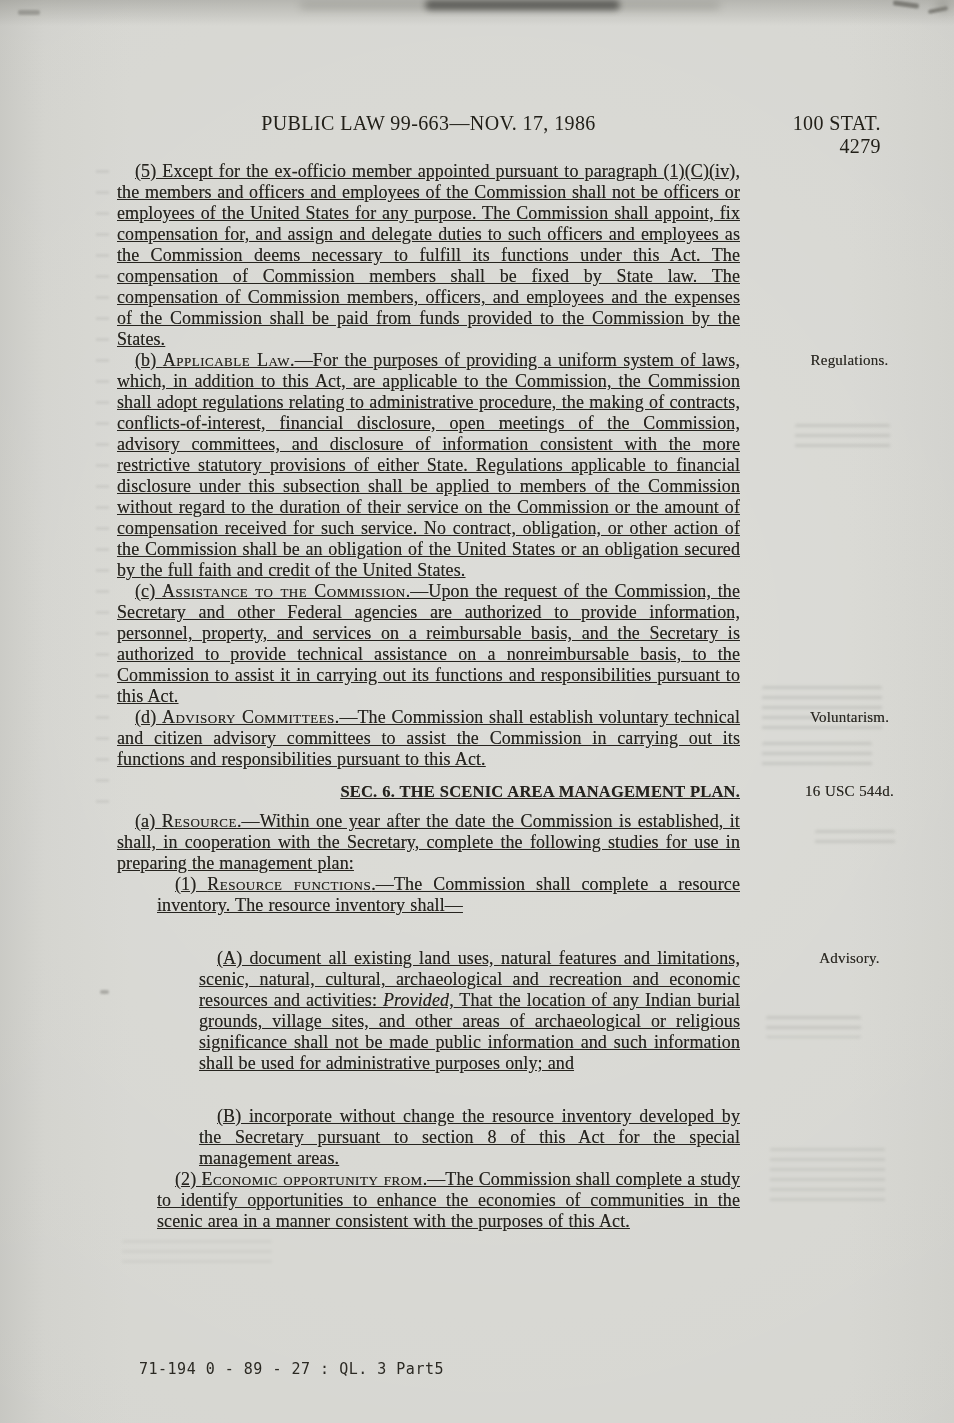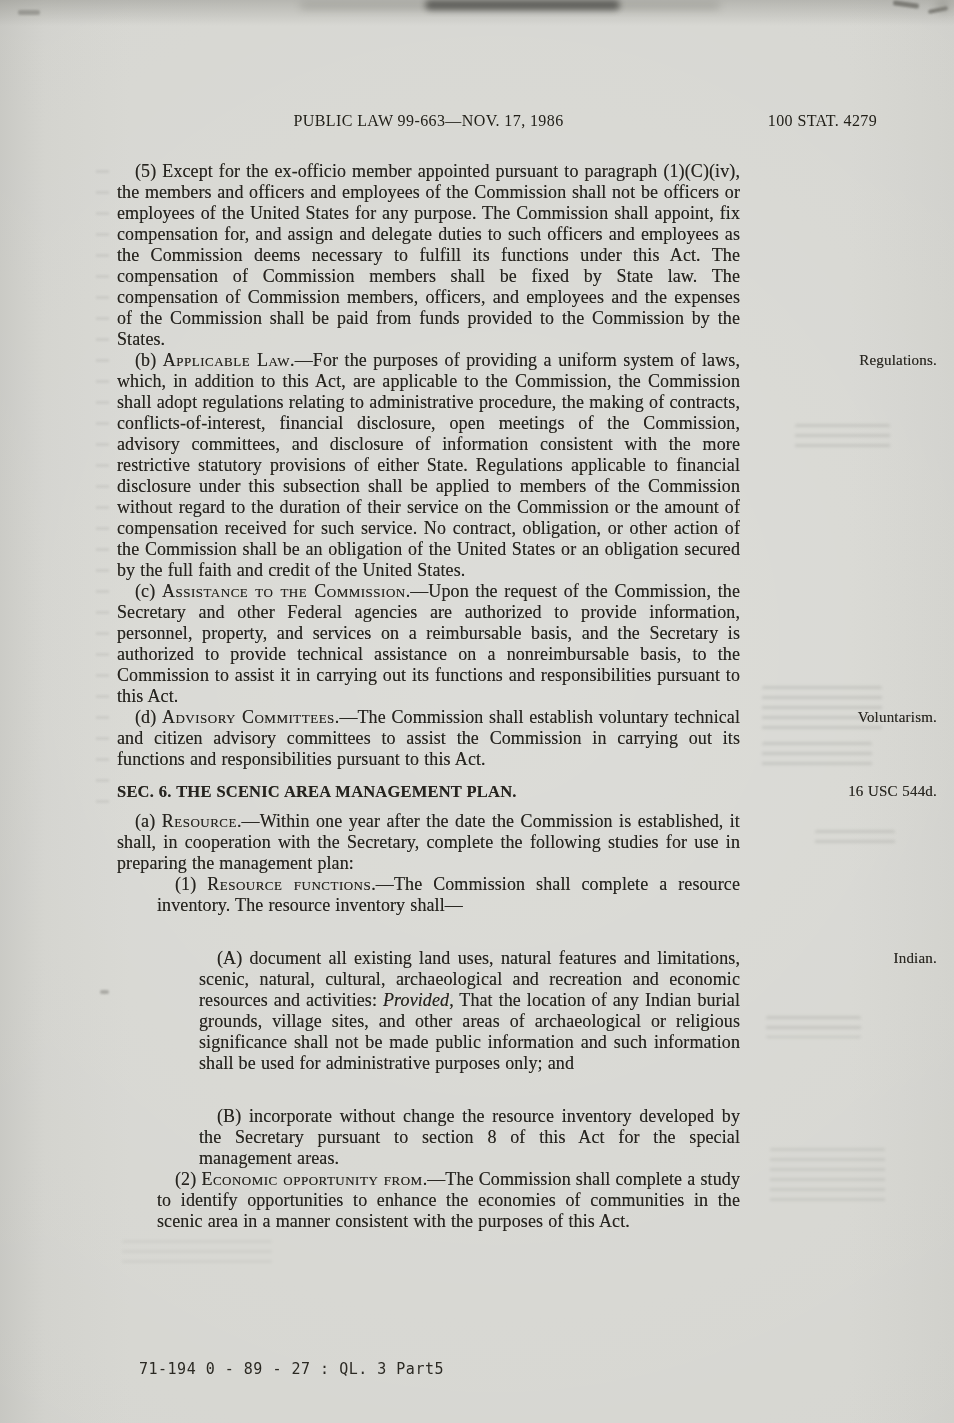--- a/index.html
+++ b/index.html
@@ -16,44 +16,44 @@
     color:var(--ink,#26241f);
   }
   .page::before{ 
     content:"";position:absolute;left:0;top:0;width:100%;height:26px;
     background:linear-gradient(180deg,rgba(95,95,88,.28),rgba(0,0,0,0));
     pointer-events:none;
   }
   .header{
     position:absolute;left:117px;top:112px;width:764px;
     display:flex;align-items:baseline;
-    font-size:16px;letter-spacing:.4px;color:#222019;
+    font-size:20px;letter-spacing:.4px;color:#222019;
   }
   .header-left{width:623px;text-align:center;}
-  .header-right{flex:1;text-align:center;margin-left:24px;}
+  .header-right{flex:1;text-align:right;margin-left:24px;}
   .doc-body{
     position:absolute;left:117px;top:161px;width:623px;
     font-size:18px;line-height:21px;text-align:justify;
     letter-spacing:.1px;word-spacing:.5px;
     text-shadow:0 0 .4px rgba(45,42,35,.55);
   }
-  .block{position:relative;margin:0;}
+  .block{position:relative;margin:0;text-decoration:underline;}
   .block.indent-1{padding-left:40px;}
   .block.indent-2{padding-left:82px;margin-top:32px;}
   .ptext{text-indent:18px;}
   .block.heading{margin:11px 0 9px;}
   .block.heading .ptext{
     text-indent:0;font-weight:700;font-size:16.5px;
-    letter-spacing:.2px;text-align:left;
+    letter-spacing:.2px;text-align:right;
   }
   .smallcaps{font-variant:small-caps;letter-spacing:.5px;}
   .italic{font-style:italic;}
   .margin-note{
     position:absolute;left:645px;top:2px;width:175px;
-    font-size:15px;line-height:17px;text-align:right;text-indent:0;
+    font-size:15px;line-height:17px;text-align:center;text-indent:0;
     letter-spacing:.2px;color:#2a2822;
   }
   .footer{
     position:absolute;left:139px;top:1360px;
     font-family:"DejaVu Sans Mono","Liberation Mono",monospace;
     font-size:15px;letter-spacing:.5px;color:#2b2923;
   }
   
   .artifact{position:absolute;pointer-events:none;}
   .smudge{background:#4a4a46;filter:blur(3px);opacity:.8;border-radius:5px;}
@@ -115,21 +115,21 @@
         <div class="margin-note">16 USC 544d.</div>
       </div>
       <div class="block paragraph indent-0">
         <div class="ptext"><span class="">(a) </span><span class="smallcaps">Resource</span><span class="">.—Within one year after the date the Commission is established, it shall, in cooperation with the Secretary, complete the following studies for use in preparing the management plan:</span></div>
       </div>
       <div class="block paragraph indent-1">
         <div class="ptext"><span class="">(1) </span><span class="smallcaps">Resource functions</span><span class="">.—The Commission shall complete a resource inventory. The resource inventory shall—</span></div>
       </div>
       <div class="block paragraph indent-2">
         <div class="ptext"><span class="">(A) document all existing land uses, natural features and limitations, scenic, natural, cultural, archaeological and recreation and economic resources and activities: </span><span class="italic">Provided,</span><span class=""> That the location of any Indian burial grounds, village sites, and other areas of archaeological or religious significance shall not be made public information and such information shall be used for administrative purposes only; and</span></div>
-        <div class="margin-note">Indian.</div>
+        <div class="margin-note">Advisory.</div>
       </div>
       <div class="block paragraph indent-2">
         <div class="ptext"><span class="">(B) incorporate without change the resource inventory developed by the Secretary pursuant to section 8 of this Act for the special management areas.</span></div>
       </div>
       <div class="block paragraph indent-1">
         <div class="ptext"><span class="">(2) </span><span class="smallcaps">Economic opportunity from</span><span class="">.—The Commission shall complete a study to identify opportunities to enhance the economies of communities in the scenic area in a manner consistent with the purposes of this Act.</span></div>
       </div>
     </div>
 
   <div class="footer">71-194 0 - 89 - 27 : QL. 3 Part5</div>

